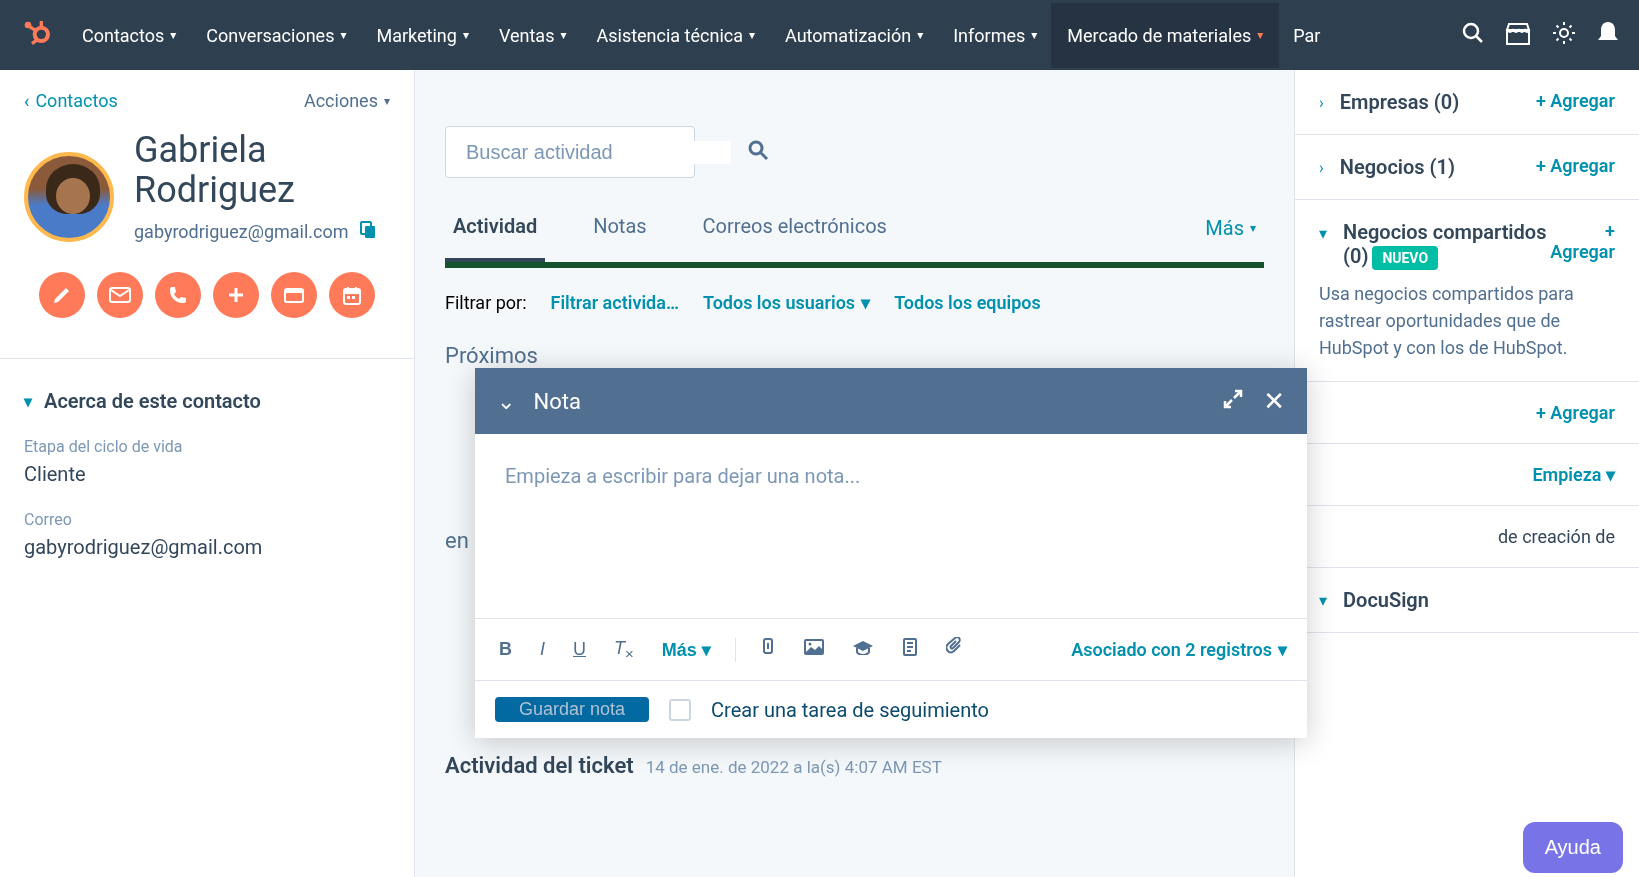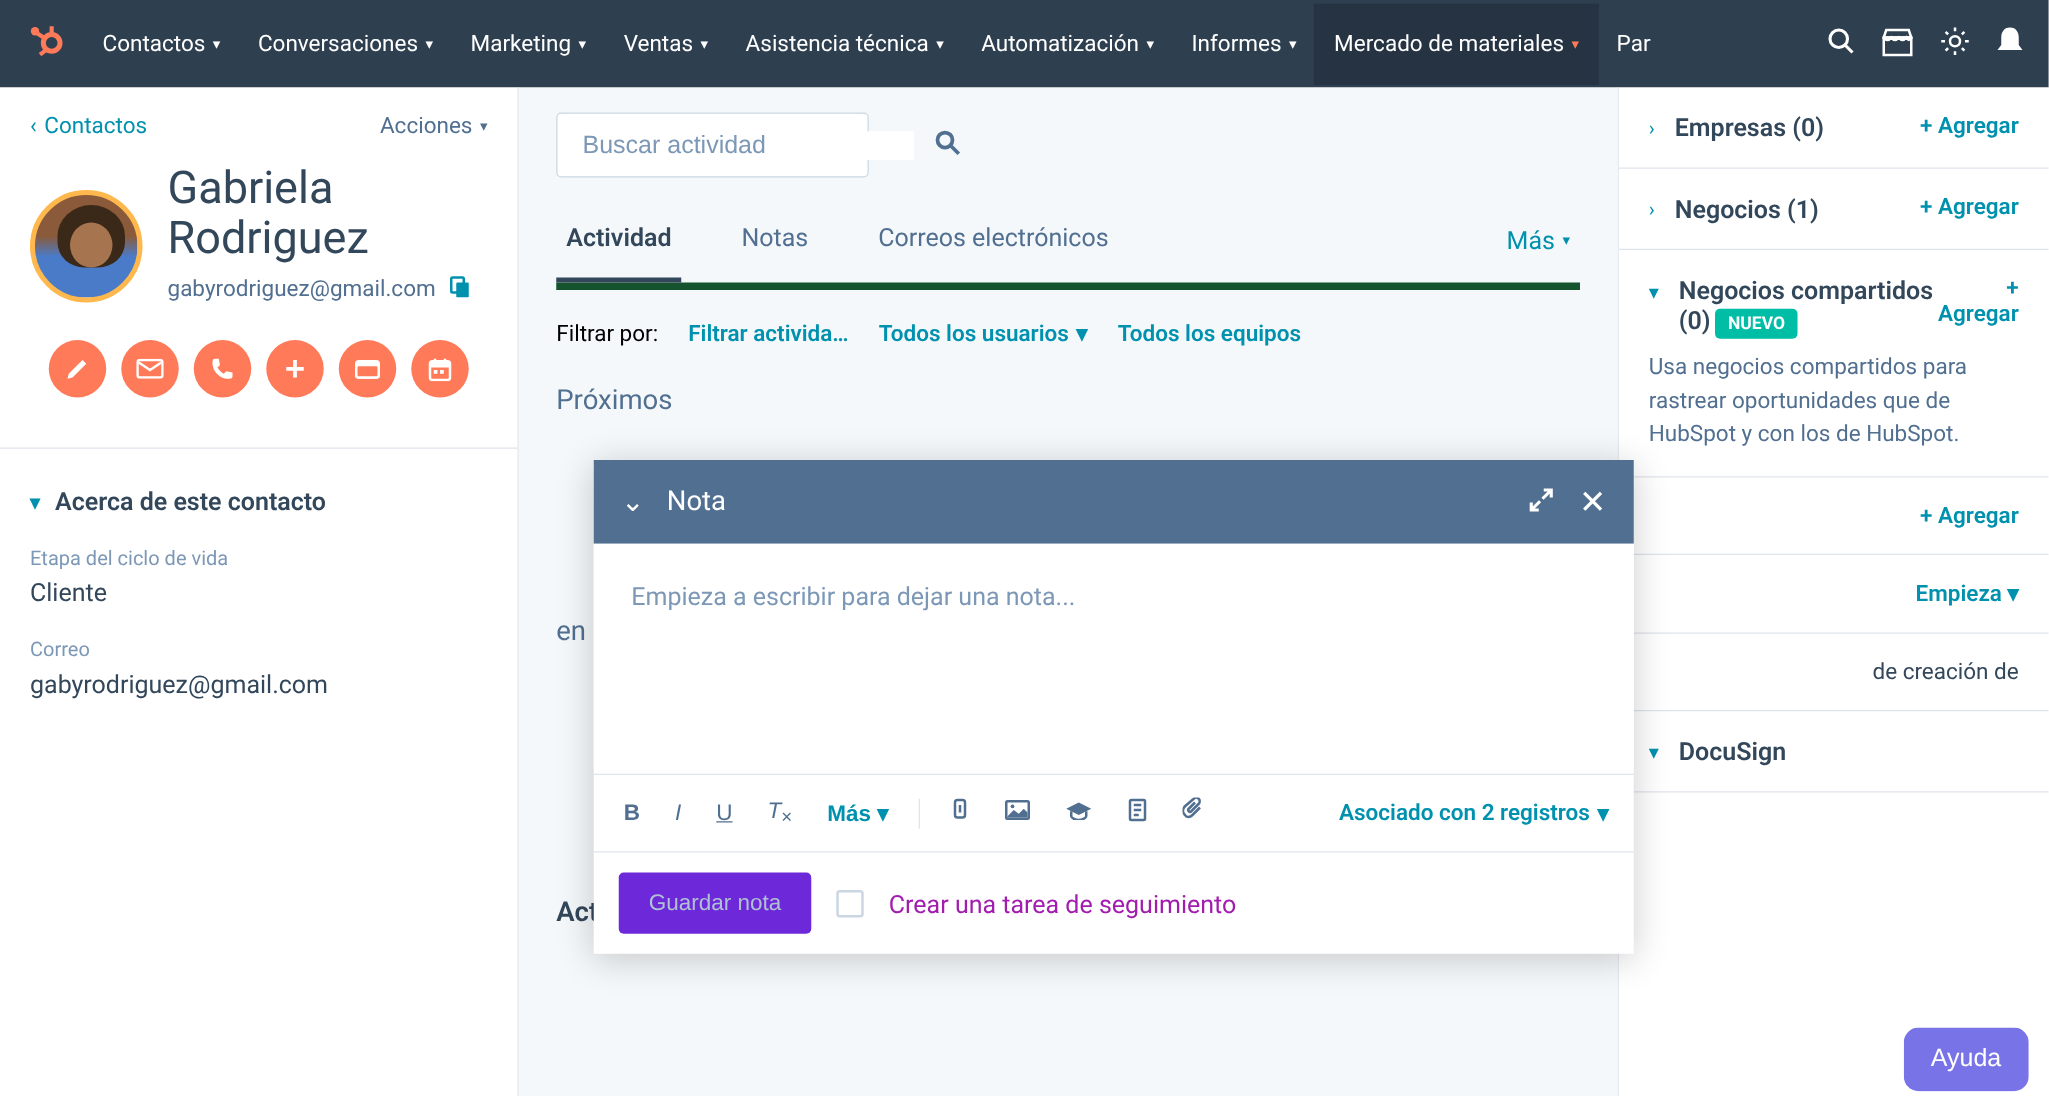--- a/index.html
+++ b/index.html
@@ -26,21 +26,21 @@
 .copy-icon { color: #0091ae; cursor: pointer; }
 .action-buttons { display: flex; gap: 12px; flex-wrap: wrap; justify-content: center; margin-bottom: 40px; }
 .action-btn { width: 46px; height: 46px; border-radius: 50%; background: #ff7a59; display: flex; align-items: center; justify-content: center; color: #fff; cursor: pointer; border: none; }
 .section-header { display: flex; align-items: center; gap: 12px; font-size: 20px; font-weight: 600; color: #33475b; margin-bottom: 24px; cursor: pointer; }
 .field { margin-bottom: 24px; }
 .field-label { font-size: 16px; color: #7c98b6; font-weight: 400; margin-bottom: 6px; }
 .field-value { font-size: 20px; color: #33475b; }
 .hr { border: none; border-top: 1px solid #dfe3eb; margin: 0 -24px 30px -24px; }
 .center { flex: 1; background: #f5f8fa; padding: 20px 30px; overflow-y: auto; position: relative; width: 730px; }
 .activity-header { display: flex; justify-content: space-between; align-items: center; margin-bottom: 20px; }
-.search-box { display: flex; align-items: center; background: #fff; border: 1px solid #cbd6e2; border-radius: 4px; padding: 12px 20px; gap: 16px; width: 250px; }
+.search-box { display: flex; align-items: center; background: #fff; border: 1px solid #cbd6e2; border-radius: 4px; padding: 12px 20px; gap: 16px; width: 250px; margin-top: 36px; }
 .search-input { border: none; font-size: 20px; color: #7c98b6; flex: 1; outline: none; }
 .search-input::placeholder { color: #7c98b6; }
 .expand-btns { display: flex; border: 1px solid #cbd6e2; border-radius: 4px; overflow: hidden; }
 .expand-btn { padding: 12px 20px; font-size: 18px; border: none; cursor: pointer; background: #fff; color: #516f90; }
 .expand-btn.active { background: #eaf0f6; color: #7c98b6; }
 .tabs { display: flex; gap: 40px; border-bottom: 6px solid #14532d; margin-bottom: 24px; }
 .tab { padding: 16px 8px 20px; font-size: 20px; color: #516f90; cursor: pointer; }
 .tab.active { color: #33475b; font-weight: 600; border-bottom: 4px solid #33475b; }
 .tab.more { color: #0091ae; display: flex; align-items: center; gap: 6px; margin-left: auto; }
 .filters { display: flex; gap: 24px; align-items: center; margin-bottom: 30px; flex-wrap: wrap; }
@@ -67,23 +67,23 @@
 .note-body { padding: 30px; height: 180px; font-size: 20px; color: #7c98b6; outline: none; border: none; width: 100%; resize: none; font-family: inherit; }
 .note-body::placeholder { color: #7c98b6; }
 .note-toolbar { border-top: 1px solid #dfe3eb; padding: 14px 20px; display: flex; align-items: center; gap: 20px; }
 .fmt-btn { background: none; border: none; font-size: 18px; cursor: pointer; color: #516f90; padding: 4px; }
 .fmt-bold { font-weight: 700; }
 .fmt-italic { font-style: italic; }
 .fmt-underline { text-decoration: underline; }
 .tb-sep { width: 1px; height: 24px; background: #dfe3eb; }
 .assoc-link { color: #0091ae; font-size: 18px; font-weight: 600; cursor: pointer; display: flex; align-items: center; gap: 6px; margin-left: auto; }
 .note-footer { border-top: 1px solid #dfe3eb; padding: 16px 20px; display: flex; align-items: center; gap: 20px; }
-.save-btn { background: #6d28d9; color: #b0c1d4; border: none; padding: 14px 24px; font-size: 18px; border-radius: 4px; cursor: pointer; }
+.save-btn { background: #0369a1; color: #b0c1d4; border: none; padding: 2px 24px; font-size: 18px; border-radius: 4px; cursor: pointer; }
 .checkbox { width: 22px; height: 22px; border: 2px solid #cbd6e2; border-radius: 3px; cursor: pointer; }
-.follow-label { font-size: 20px; color: #a21caf; text-align: center; }
+.follow-label { font-size: 20px; color: #0c4a6e; text-align: center; }
 .help-btn { position: fixed; bottom: 4px; right: 16px; background: #7873e6; color: #fff; padding: 14px 22px; border-radius: 12px; font-size: 20px; font-weight: 500; cursor: pointer; border: none; }
 </style>
 </head>
 <body>
 
 <div class="topnav">
   <div class="logo">
     <svg width="32" height="32" viewBox="0 0 24 24">
         <circle cx="6" cy="6" r="2.5" fill="#ff7a59"></circle>
         <circle cx="16" cy="13" r="5" fill="none" stroke="#ff7a59" stroke-width="3"></circle>

